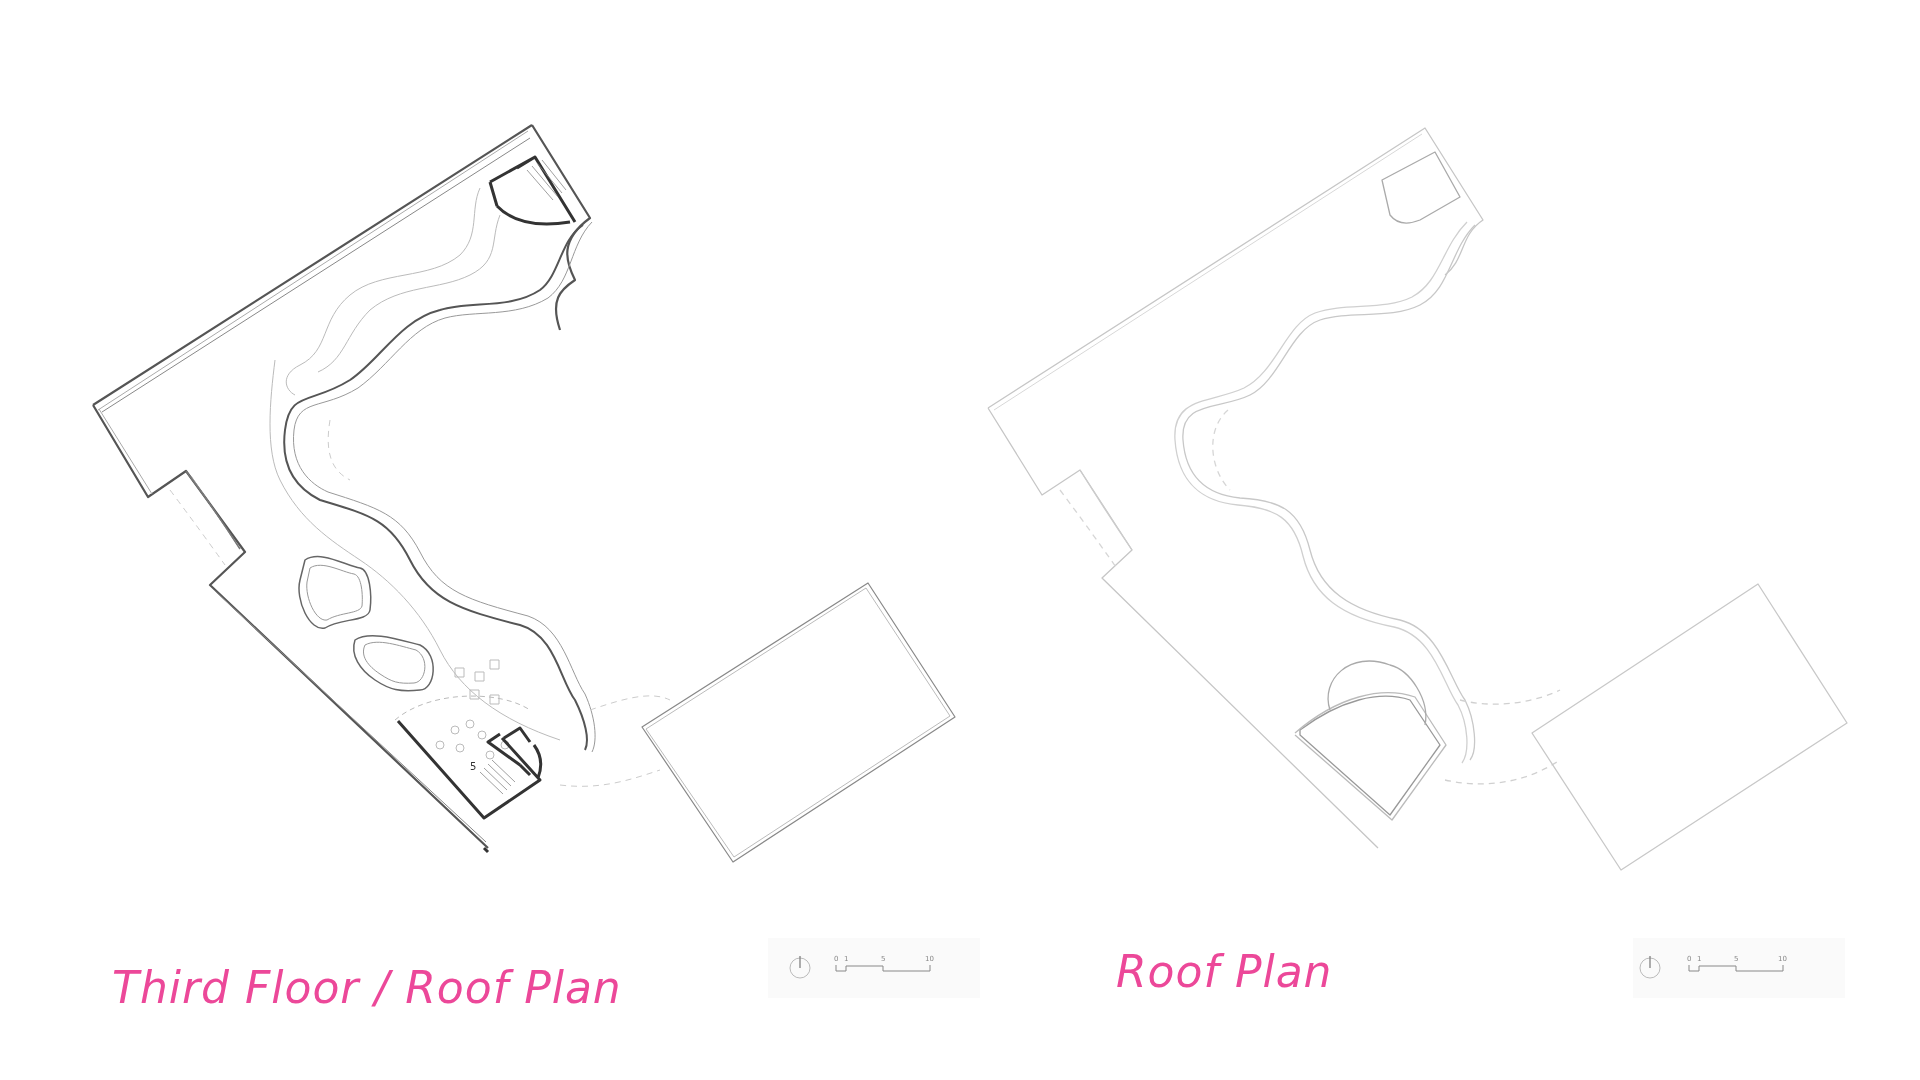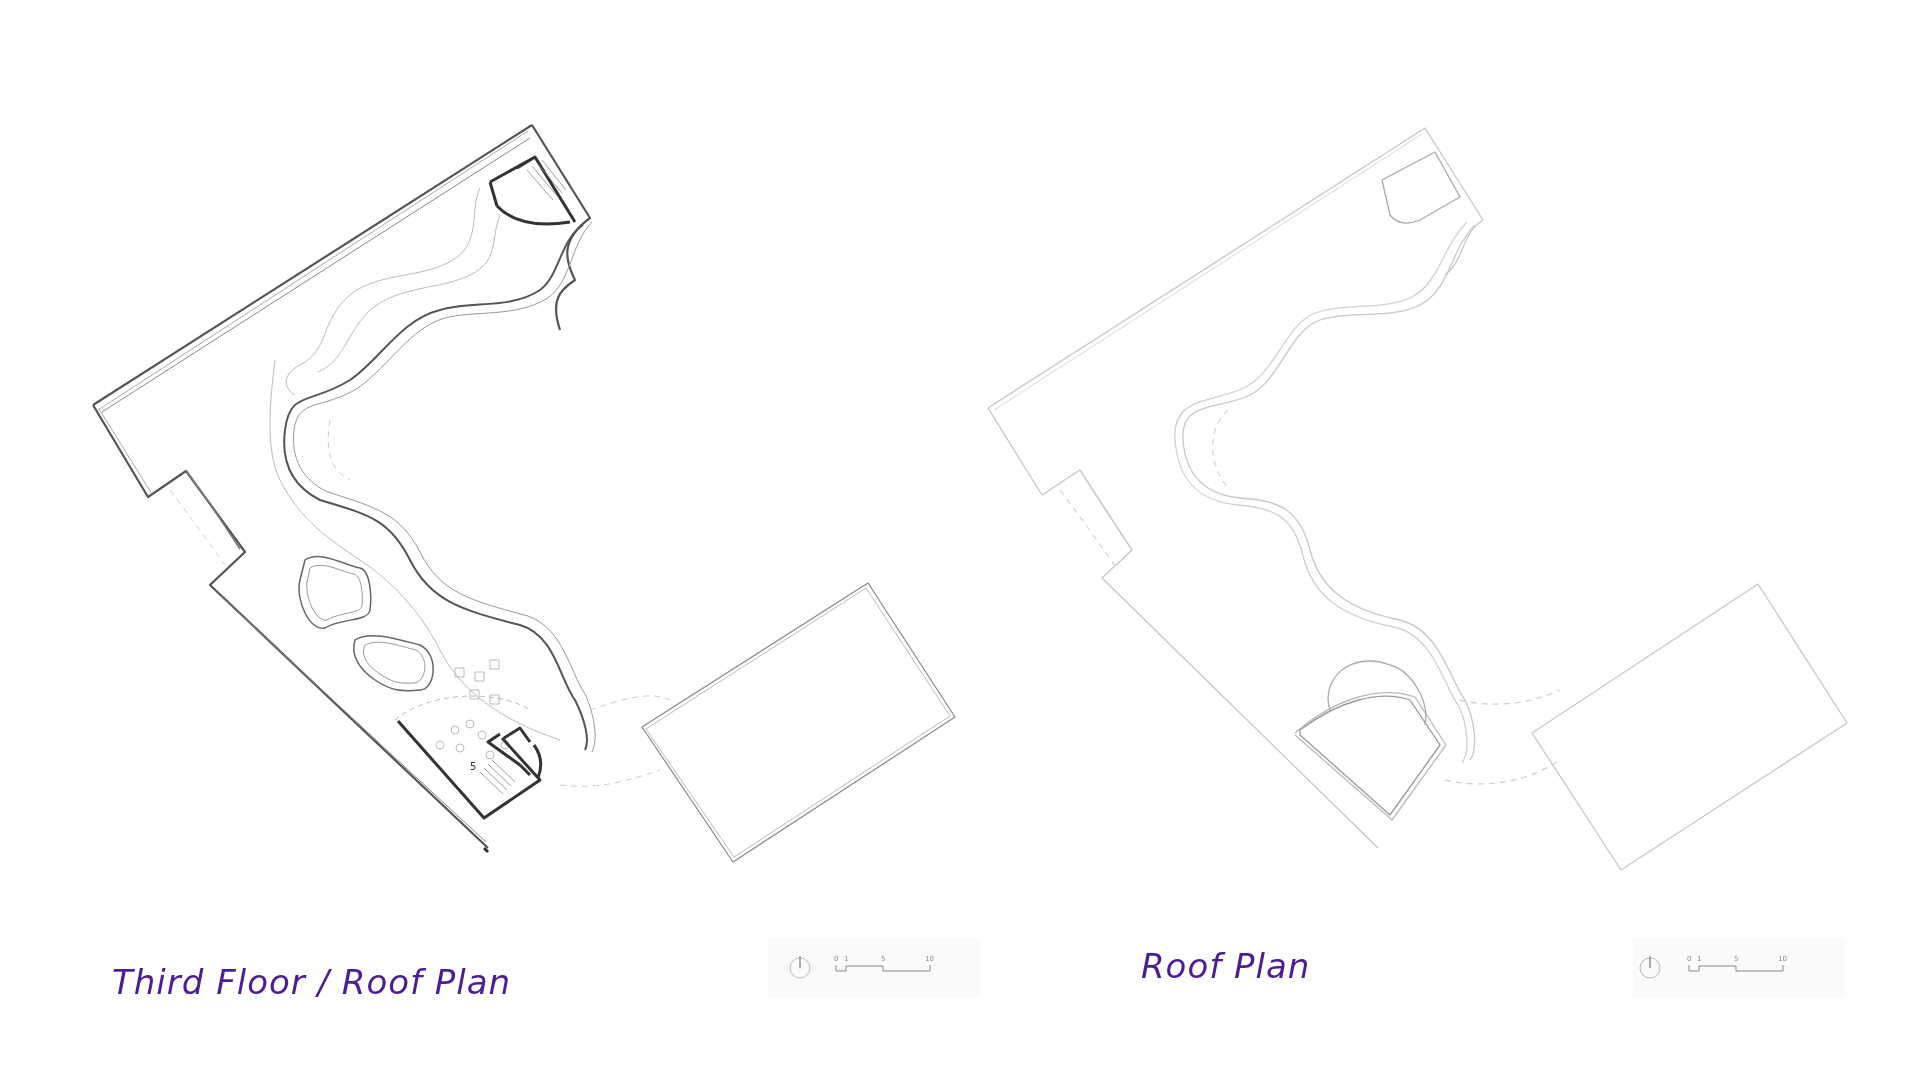--- a/index.html
+++ b/index.html
@@ -1,20 +1,20 @@
 <!DOCTYPE html>
 <html><head>
 <meta charset="utf-8">
 <style>
   html, body { margin:0; padding:0; background:#ffffff; }
   body { width:1920px; height:1080px; position:relative; overflow:hidden; font-family:"DejaVu Sans", sans-serif; }
   .plan { position:absolute; left:0; top:0; width:1920px; height:1080px; }
-  .title { position:absolute; font-family:"DejaVu Sans", sans-serif; font-style:oblique; font-size:34px; color:#4c1d95; letter-spacing:1px; white-space:nowrap; }
+  .title { position:absolute; font-family:"DejaVu Sans", sans-serif; font-style:oblique; font-size:44px; color:#ec4899; letter-spacing:1px; white-space:nowrap; }
   .title.left { left:112px; top:962px; }
-  .title.right { left:1141px; top:946px; }
+  .title.right { left:1116px; top:946px; }
   .legend-box { position:absolute; background:#fafafa; width:212px; height:60px; }
   .legend-box.left { left:768px; top:938px; }
   .legend-box.right { left:1633px; top:938px; }
   .legend-box svg { position:absolute; left:0; top:0; }
   .scale-lbl { position:absolute; font-family:"DejaVu Sans", sans-serif; font-size:7px; color:#888; }
 </style>
 </head>
 <body>
 
 <svg class="plan" viewBox="0 0 1920 1080" xmlns="http://www.w3.org/2000/svg">

